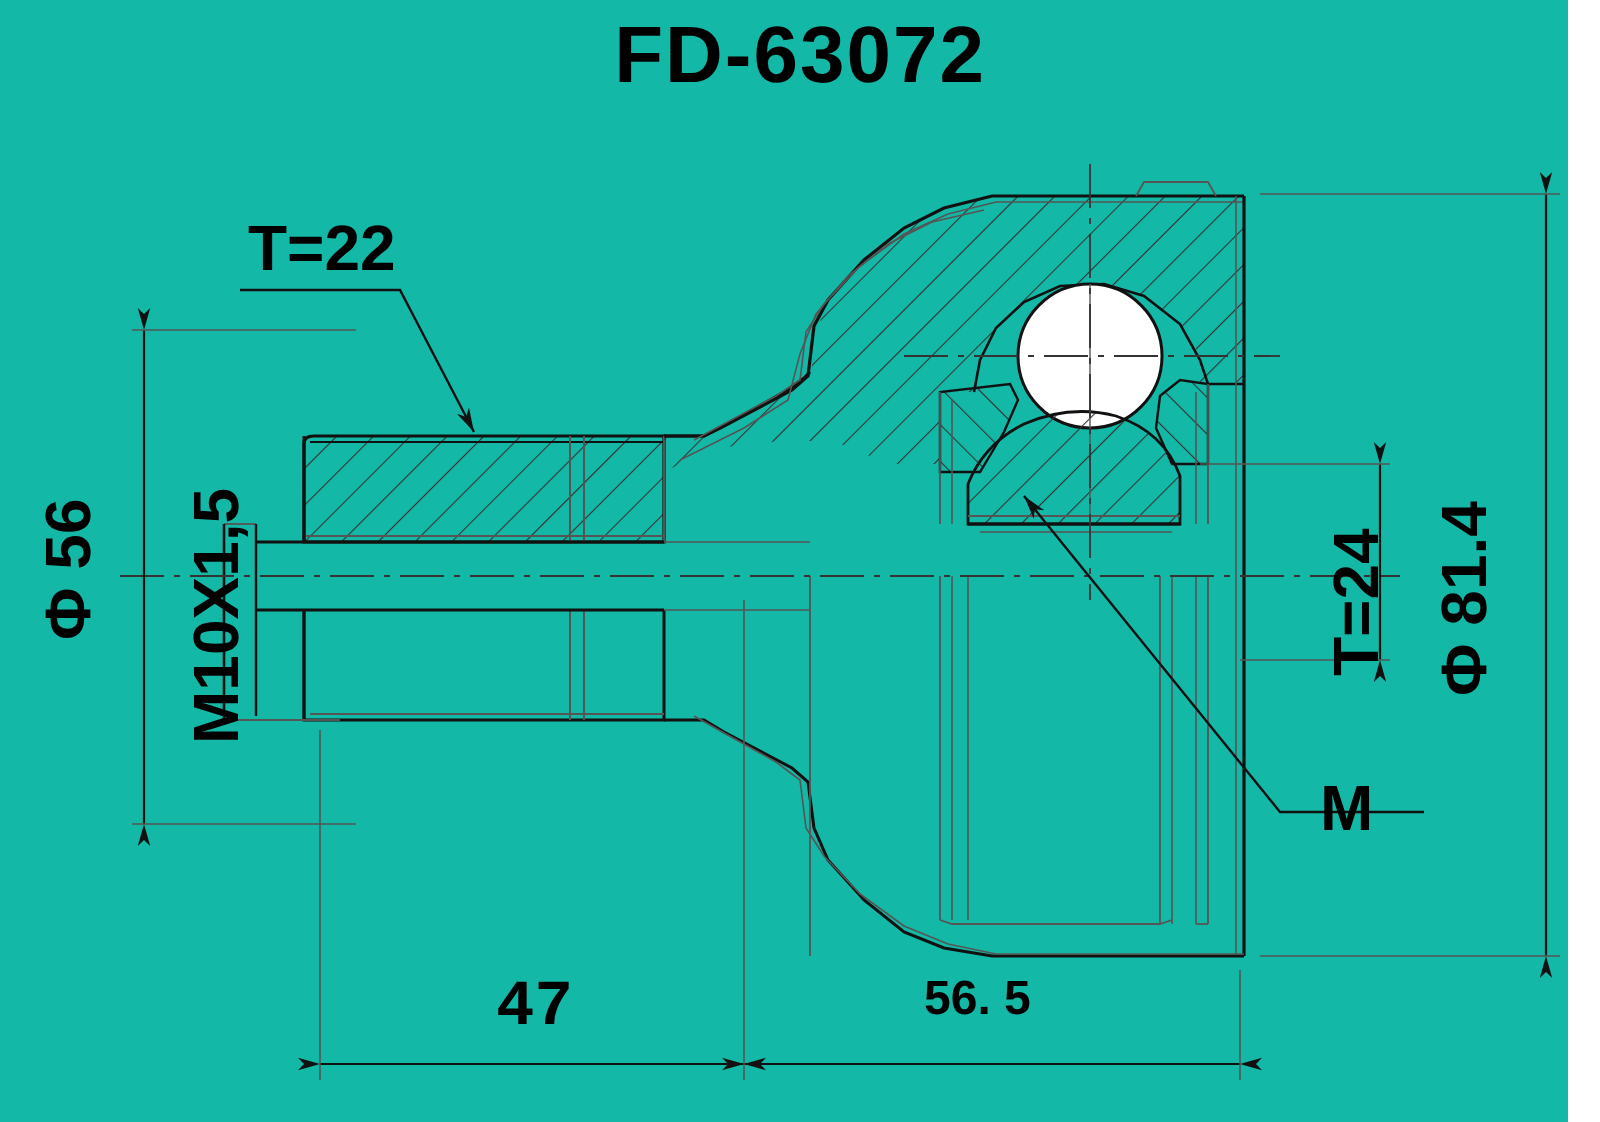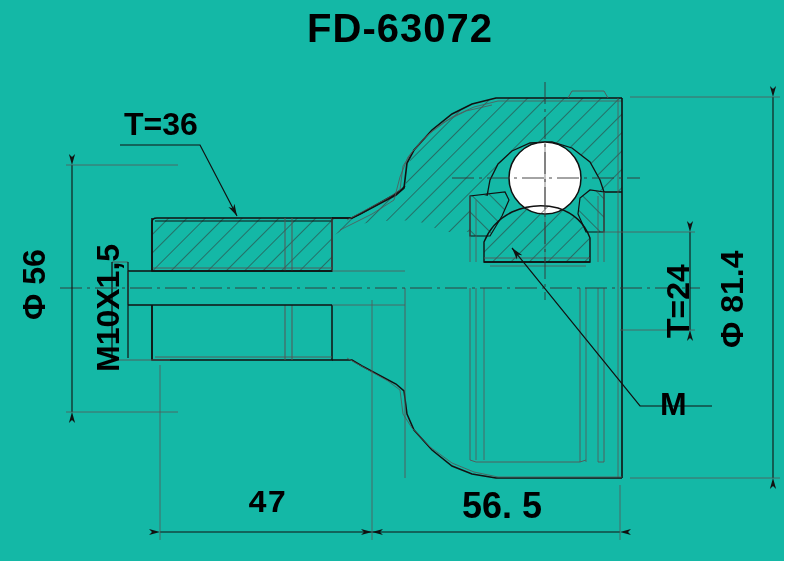--- a/index.html
+++ b/index.html
@@ -320,29 +320,29 @@
 
     <g>
       <path d="M712,406 L640,406 L512,248" fill="none" stroke="#111" stroke-width="1.2" marker-end="url(#leadArrow)"></path>
     </g>
 
     <g>
       <line x1="128" y1="262" x2="128" y2="358" stroke="#111" stroke-width="1.2"></line>
     </g>
   </svg>
 
-  <div class="dim-label" style="left:124px; top:108px; font-size:32px;">T=36</div>
+  <div class="dim-label" style="left:124px; top:108px; font-size:32px;">T=22</div>
 
   <div class="dim-label rot90" style="left:18px; top:320px; font-size:32px;">Φ 56</div>
 
   <div class="dim-label rot90" style="left:92px; top:372px; font-size:32px;">M10X1,5</div>
 
   <div class="dim-label rot90" style="left:662px; top:338px; font-size:32px;">T=24</div>
 
   <div class="dim-label rot90" style="left:716px; top:348px; font-size:32px;">Φ 81.4</div>
 
   <div class="dim-label" style="left:660px; top:388px; font-size:32px;">M</div>
 
   <div class="dim-label" style="left:248px; top:488px; font-size:32px;font-family:Liberation Mono, monospace;">47</div>
 
-  <div class="dim-label" style="left:462px; top:488px; font-size:36px;">56. 5</div>
+  <div class="dim-label" style="left:462px; top:488px; font-size:24px;">56. 5</div>
 
 </div>
 
 </body></html>

